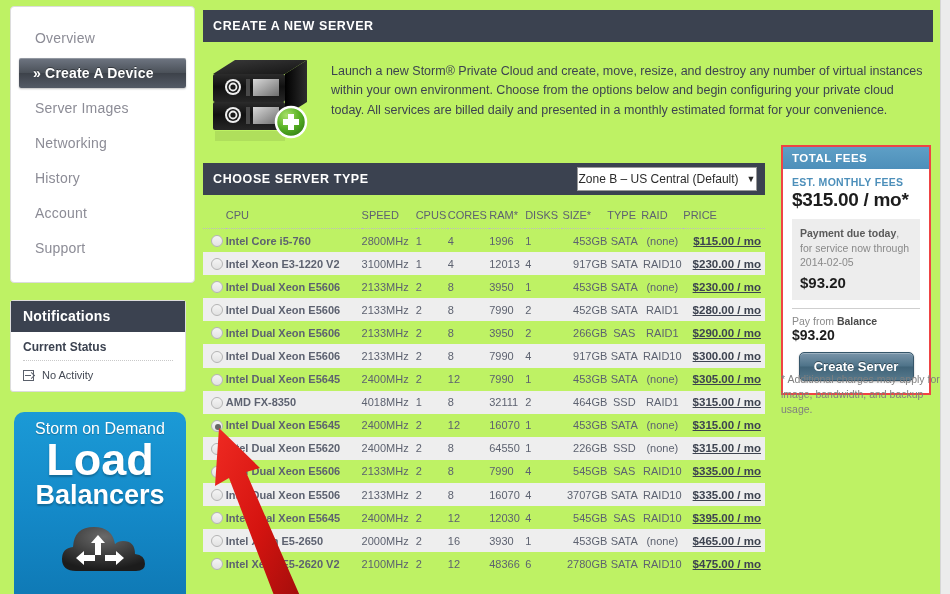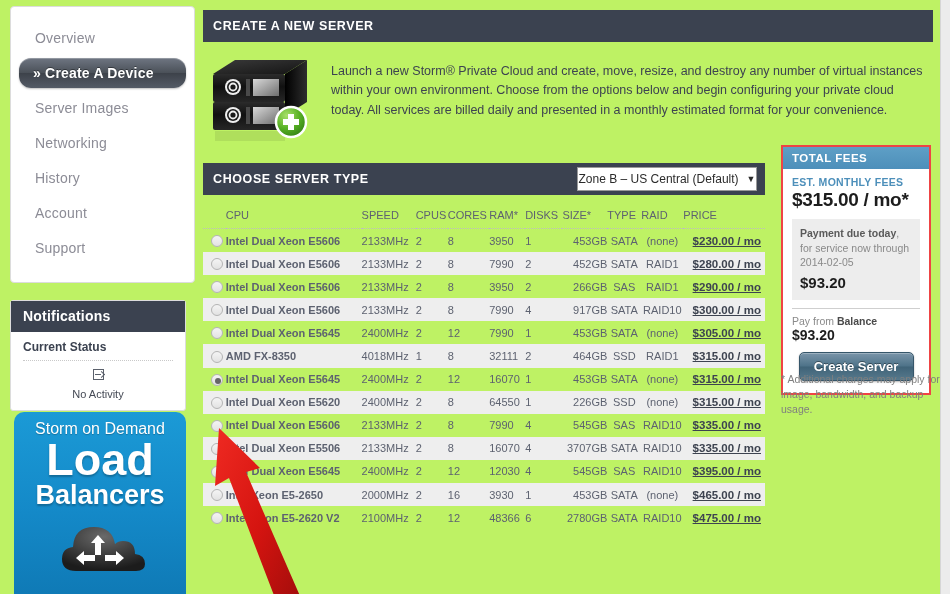--- a/index.html
+++ b/index.html
@@ -46,21 +46,21 @@
     text-decoration: none;
     letter-spacing: .2px;
     margin-bottom: 5px;
     cursor: pointer;
     white-space: nowrap;
   }
   .nav-item.active {
     background: linear-gradient(to bottom, #6f7682 0%, #4a5058 50%, #3d424a 51%, #545b66 100%);
     color: #ffffff;
     font-weight: bold;
-    border-radius: 12px;
+    border-radius: 2px;
     margin: 4px 8px 5px 8px;
     padding-left: 14px;
     box-shadow: inset 0 1px 0 rgba(255,255,255,.25), 0 1px 2px rgba(0,0,0,.25);
     text-shadow: 0 -1px 0 rgba(0,0,0,.4);
   }
 
   
   #notifications {
     position: absolute;
     left: 10px; top: 300px;
@@ -85,21 +85,20 @@
     padding-bottom: 6px;
     border-bottom: 1px dotted #c9c9c9;
     margin-bottom: 8px;
   }
   .notif-row {
     display: flex;
     align-items: center;
     gap: 8px;
     font-size: 11px;
     color: #454a55;
-    flex-direction: column;
   }
   .notif-icon {
     display: inline-block;
     width: 11px; height: 11px;
     border: 1px solid #5a606b;
     position: relative;
     flex: none;
   }
   .notif-icon::before {
     content: "";
@@ -453,20 +452,46 @@
               <th class="col-disks">DISKS</th>
               <th class="col-size">SIZE*</th>
               <th class="col-type">TYPE</th>
               <th class="col-raid">RAID</th>
               <th class="col-price">PRICE</th>
             </tr>
       </thead>
       <tbody id="tbody">
             <tr>
               <td class="col-radio"><span class="radio"></span></td>
+              <td class="col-cpu c-cpu">Intel Core i5-760</td>
+              <td class="col-speed">2800MHz</td>
+              <td class="col-cpus">1</td>
+              <td class="col-cores">4</td>
+              <td class="col-ram">1996</td>
+              <td class="col-disks">1</td>
+              <td class="col-size">453GB</td>
+              <td class="col-type">SATA</td>
+              <td class="col-raid">(none)</td>
+              <td class="col-price c-price"><a>$115.00 / mo</a></td>
+            </tr>
+            <tr>
+              <td class="col-radio"><span class="radio"></span></td>
+              <td class="col-cpu c-cpu">Intel Xeon E3-1220 V2</td>
+              <td class="col-speed">3100MHz</td>
+              <td class="col-cpus">1</td>
+              <td class="col-cores">4</td>
+              <td class="col-ram">12013</td>
+              <td class="col-disks">4</td>
+              <td class="col-size">917GB</td>
+              <td class="col-type">SATA</td>
+              <td class="col-raid">RAID10</td>
+              <td class="col-price c-price"><a>$230.00 / mo</a></td>
+            </tr>
+            <tr>
+              <td class="col-radio"><span class="radio"></span></td>
               <td class="col-cpu c-cpu">Intel Dual Xeon E5606</td>
               <td class="col-speed">2133MHz</td>
               <td class="col-cpus">2</td>
               <td class="col-cores">8</td>
               <td class="col-ram">3950</td>
               <td class="col-disks">1</td>
               <td class="col-size">453GB</td>
               <td class="col-type">SATA</td>
               <td class="col-raid">(none)</td>
               <td class="col-price c-price"><a>$230.00 / mo</a></td>

